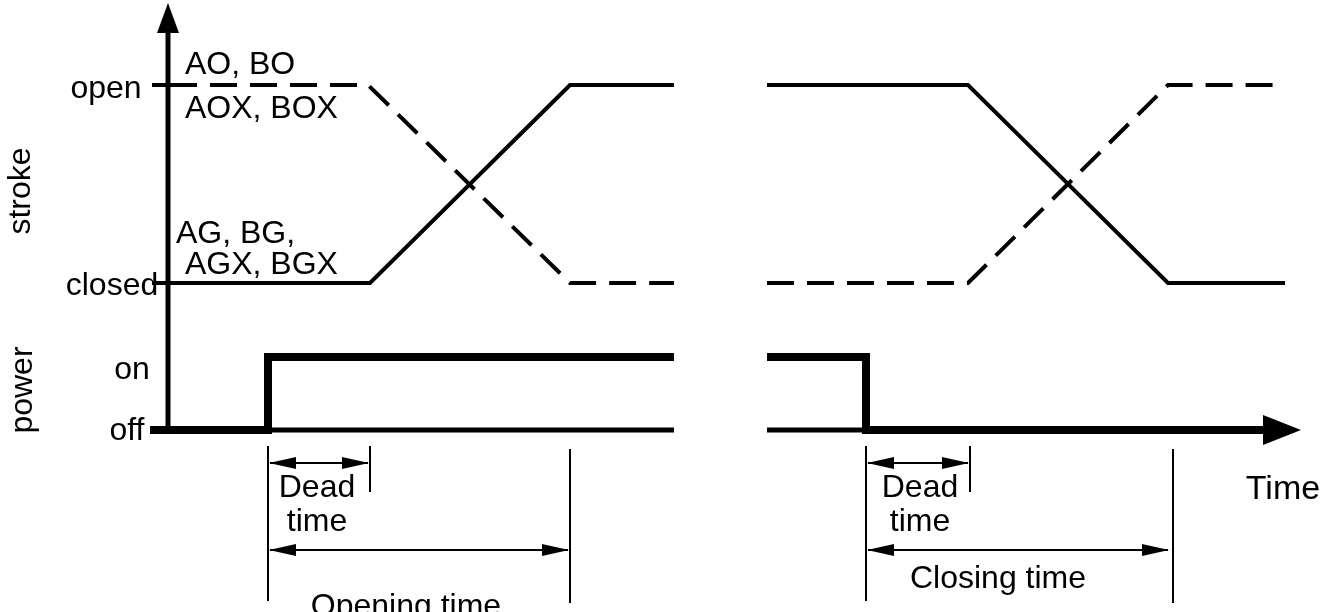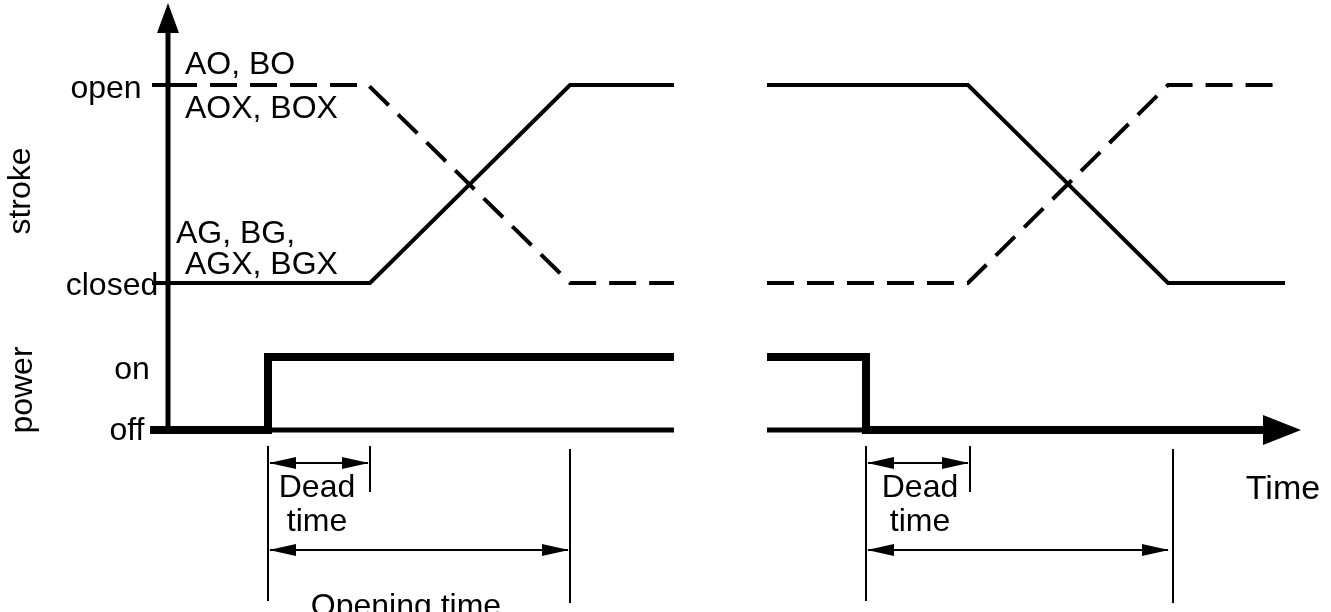--- a/index.html
+++ b/index.html
@@ -133,16 +133,17 @@
   <div class="lbl left-anchor" style="left:185px; top:108px;">AOX, BOX</div>
   <div class="lbl left-anchor" style="left:176px; top:233px;">AG, BG,</div>
   <div class="lbl left-anchor" style="left:185px; top:264px;">AGX, BGX</div>
 
   <div class="lbl" style="left:317px; top:487px;">Dead</div>
   <div class="lbl" style="left:317px; top:521px;">time</div>
   <div class="lbl" style="left:406px; top:578px;margin-top:28px;">Opening time</div>
 
   <div class="lbl" style="left:920px; top:487px;">Dead</div>
   <div class="lbl" style="left:920px; top:521px;">time</div>
+  <div class="lbl" style="left:998px; top:578px;">Closing time</div>
 
   <div class="lbl time-lbl" style="left:1283px; top:488px;">Time</div>
 
 </div>
 
 </body></html>

